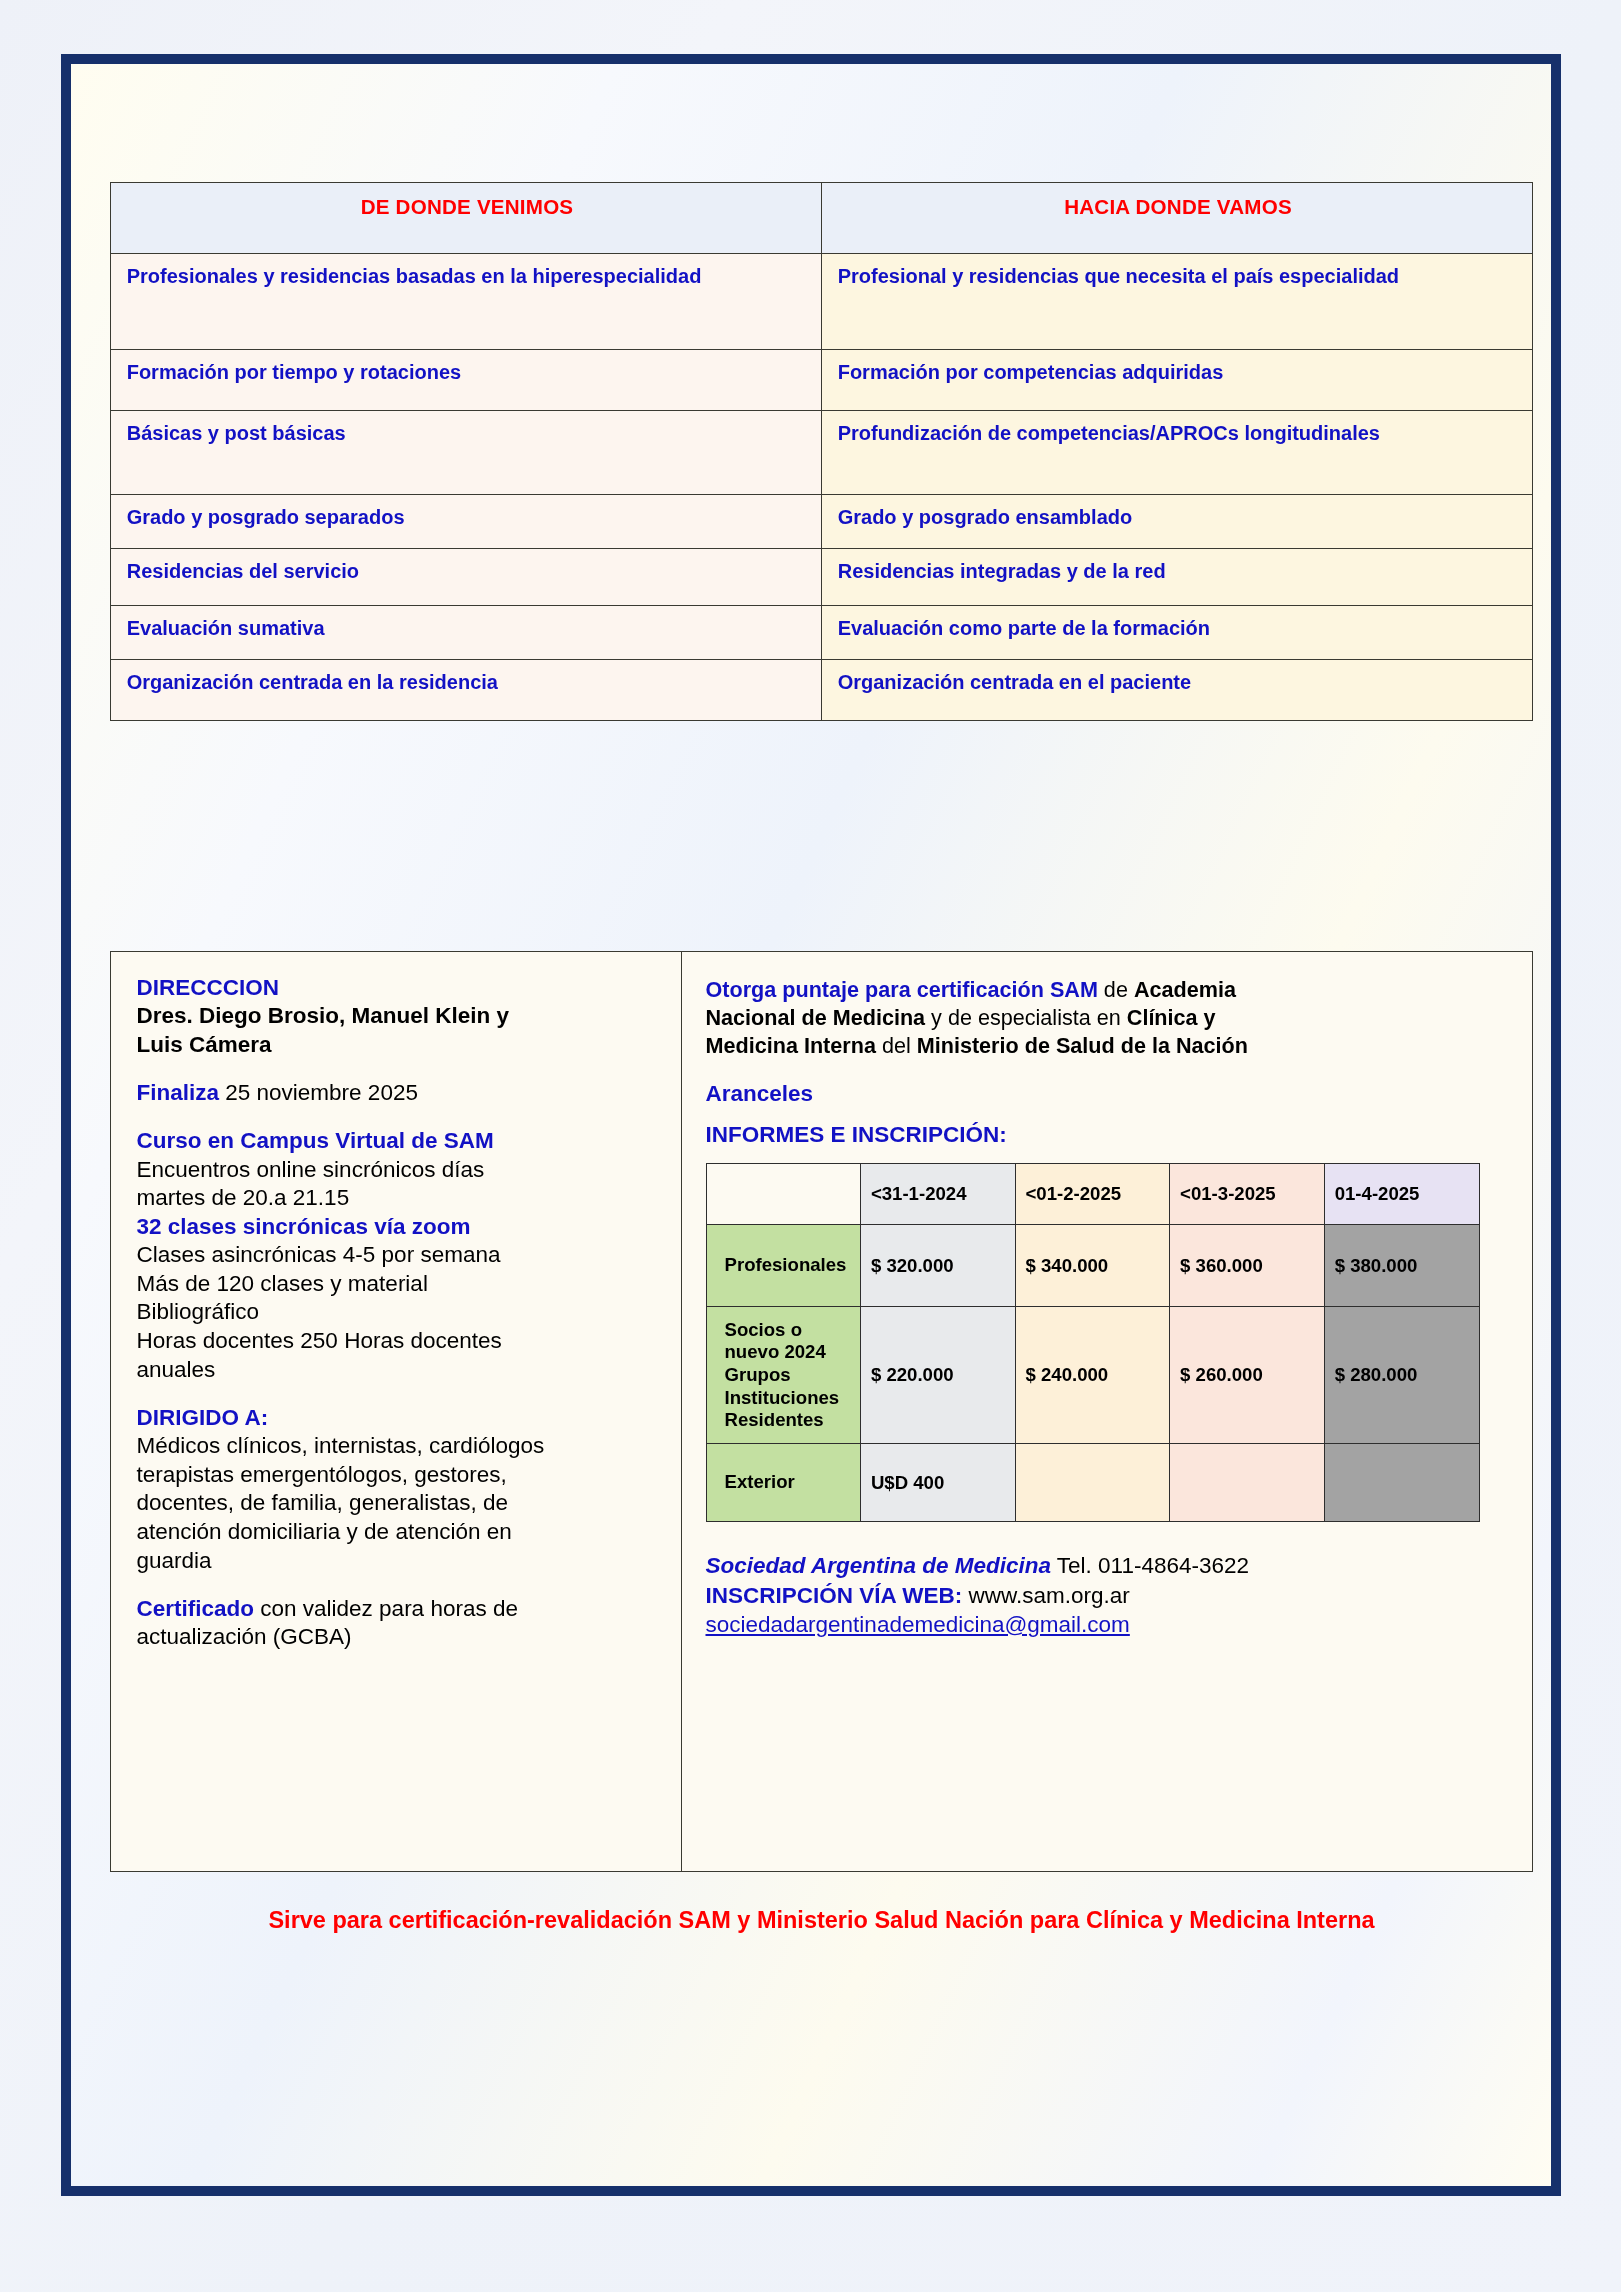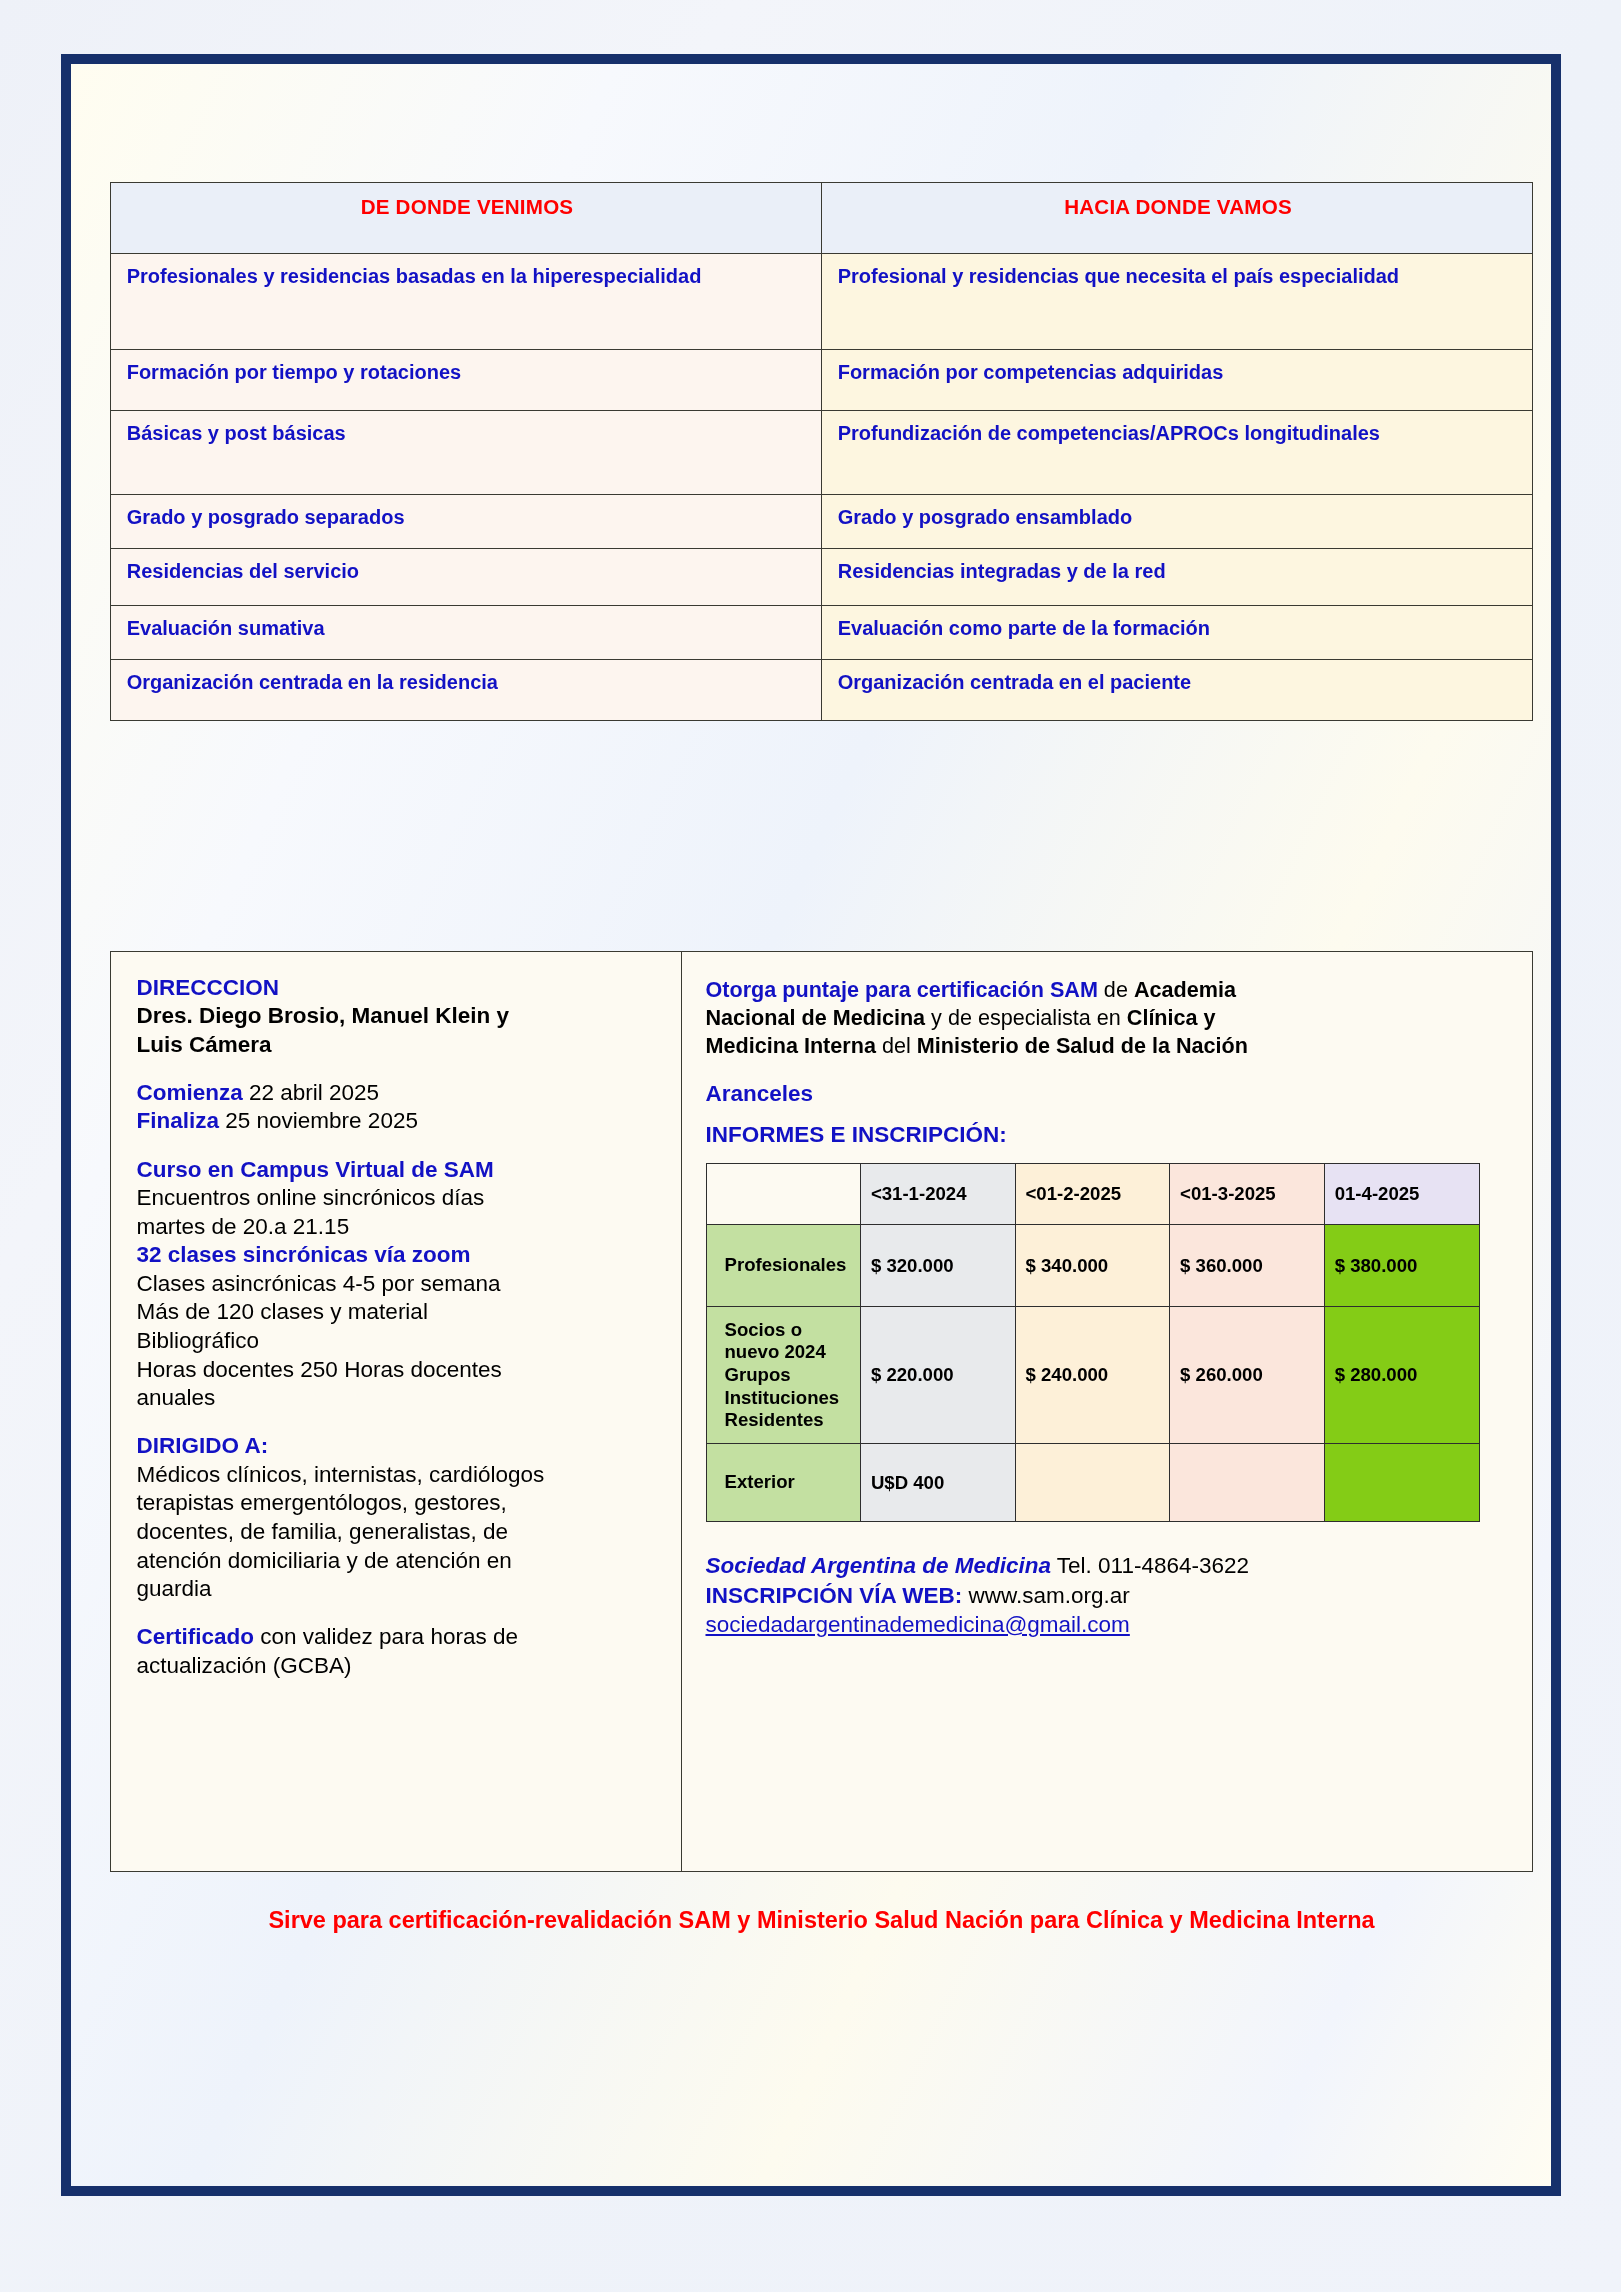--- a/index.html
+++ b/index.html
@@ -133,21 +133,21 @@
   .price .chdr.c4 { background: #e7e2f3; }
   .price .rowlbl {
     background: #c3e0a1;
     text-align: left;
     padding-left: 18px;
     line-height: 1.22;
   }
   .price .v1 { background: #e8eaec; }
   .price .v2 { background: #fdf0d8; }
   .price .v3 { background: #fbe6dc; }
-  .price .v4 { background: #84cc16; margin-left: 22px; }
+  .price .v4 { background: #a3a3a3; margin-left: 22px; }
   .price .r0 { height: 61px; }
   .price .r1 { height: 82px; }
   .price .r2 { height: 137px; }
   .price .r3 { height: 78px; }
 
   .contact { margin-top: 29px; font-size: 22.5px; line-height: 1.30; }
   .ital-bl { color: #1211c4; font-weight: bold; font-style: italic; }
   .email {
     color: #1211c4; text-decoration: underline;
     font-weight: normal;
@@ -210,21 +210,20 @@
 
       <div class="infobox">
 
         <div class="col-left">
           <span class="ln title-bl">DIRECCCION</span>
           <span class="ln blk">Dres. Diego Brosio,  Manuel Klein y</span>
           <span class="ln blk">Luis Cámera</span>
 
           <div class="gap"></div>
 
-          <span class="ln"><b class="bl">Comienza</b><span class="nrm"> 22 abril 2025</span></span>
           <span class="ln"><b class="bl">Finaliza</b><span class="nrm">    25 noviembre 2025</span></span>
 
           <div class="gap"></div>
 
           <span class="ln title-bl">Curso en Campus Virtual de SAM</span>
           <span class="ln nrm">Encuentros online sincrónicos días</span>
           <span class="ln nrm">martes de 20.a 21.15</span>
           <span class="ln bl">32 clases sincrónicas vía zoom</span>
           <span class="ln nrm">Clases asincrónicas 4-5 por semana</span>
           <span class="ln nrm">Más de 120 clases y material</span>

